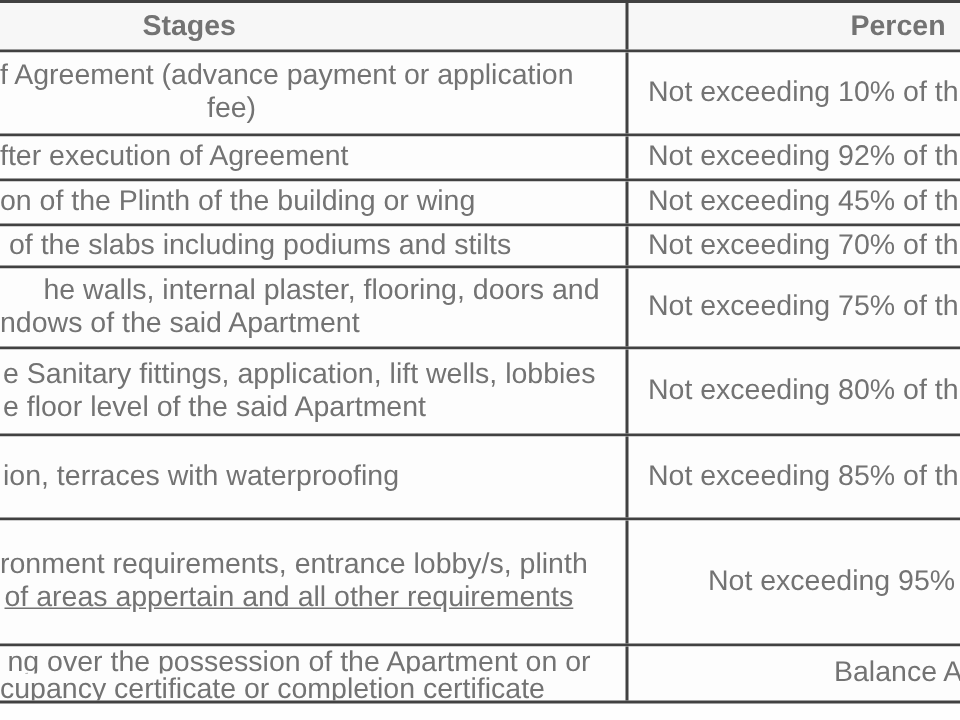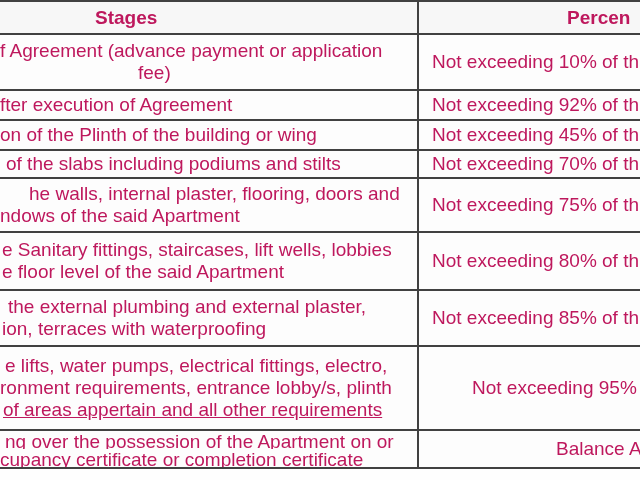--- a/index.html
+++ b/index.html
@@ -8,21 +8,21 @@
     background: #ffffff;
   }
   #screen {
     position: relative;
     width: 640px;
     height: 480px;
     overflow: hidden;
     background: #fefefe;
     font-family: "Liberation Sans", "DejaVu Sans", sans-serif;
     font-size: 19px;
-    color: #be185d;
+    color: #737373;
     border-top: 2px solid #414141;
     box-sizing: border-box;
   }
   .row {
     display: flex;
     box-sizing: border-box;
     border-bottom: 2px solid #414141;
     background: #fdfdfd;
   }
   .row.header-row {
@@ -99,39 +99,37 @@
       <div class="cell stage">
         <div class="line" style="padding-left: 1px; margin-left: 28px;">he walls, internal plaster, flooring, doors and</div>
         <div class="line" style="padding-left: 0px;">ndows of the said Apartment</div>
       </div>
       <div class="cell pct">
         <div class="line" style="padding-left: 13px;">Not exceeding 75% of th</div>
       </div>
     </div>
     <div class="row" style="height: 58px;">
       <div class="cell stage">
-        <div class="line" style="padding-left: 2px;">e Sanitary fittings, staircases, lift wells, lobbies</div>
+        <div class="line" style="padding-left: 2px;">e Sanitary fittings, application, lift wells, lobbies</div>
         <div class="line" style="padding-left: 2px;">e floor level of the said Apartment</div>
       </div>
       <div class="cell pct">
         <div class="line" style="padding-left: 13px;">Not exceeding 80% of th</div>
       </div>
     </div>
     <div class="row" style="height: 56px;">
       <div class="cell stage">
-        <div class="line" style="padding-left: 8px;">the external plumbing and external plaster,</div>
         <div class="line" style="padding-left: 2px;">ion, terraces with waterproofing</div>
       </div>
       <div class="cell pct">
         <div class="line" style="padding-left: 13px;">Not exceeding 85% of th</div>
       </div>
     </div>
     <div class="row" style="height: 84px;">
       <div class="cell stage">
-        <div class="line" style="padding-left: 5px;">e lifts, water pumps, electrical fittings, electro,</div>
         <div class="line" style="padding-left: 0px;">ronment requirements, entrance lobby/s, plinth</div>
         <div class="line" style="padding-left: 3px; text-decoration: underline;">of areas appertain and all other requirements</div>
       </div>
       <div class="cell pct">
         <div class="line" style="padding-left: 13px; margin-left: 40px;">Not exceeding 95% of th</div>
       </div>
     </div>
     <div class="row" style="height: 38px; gap: 36px;">
       <div class="cell stage">
         <div class="line" style="padding-left: 5px;">ng over the possession of the Apartment on or</div>

